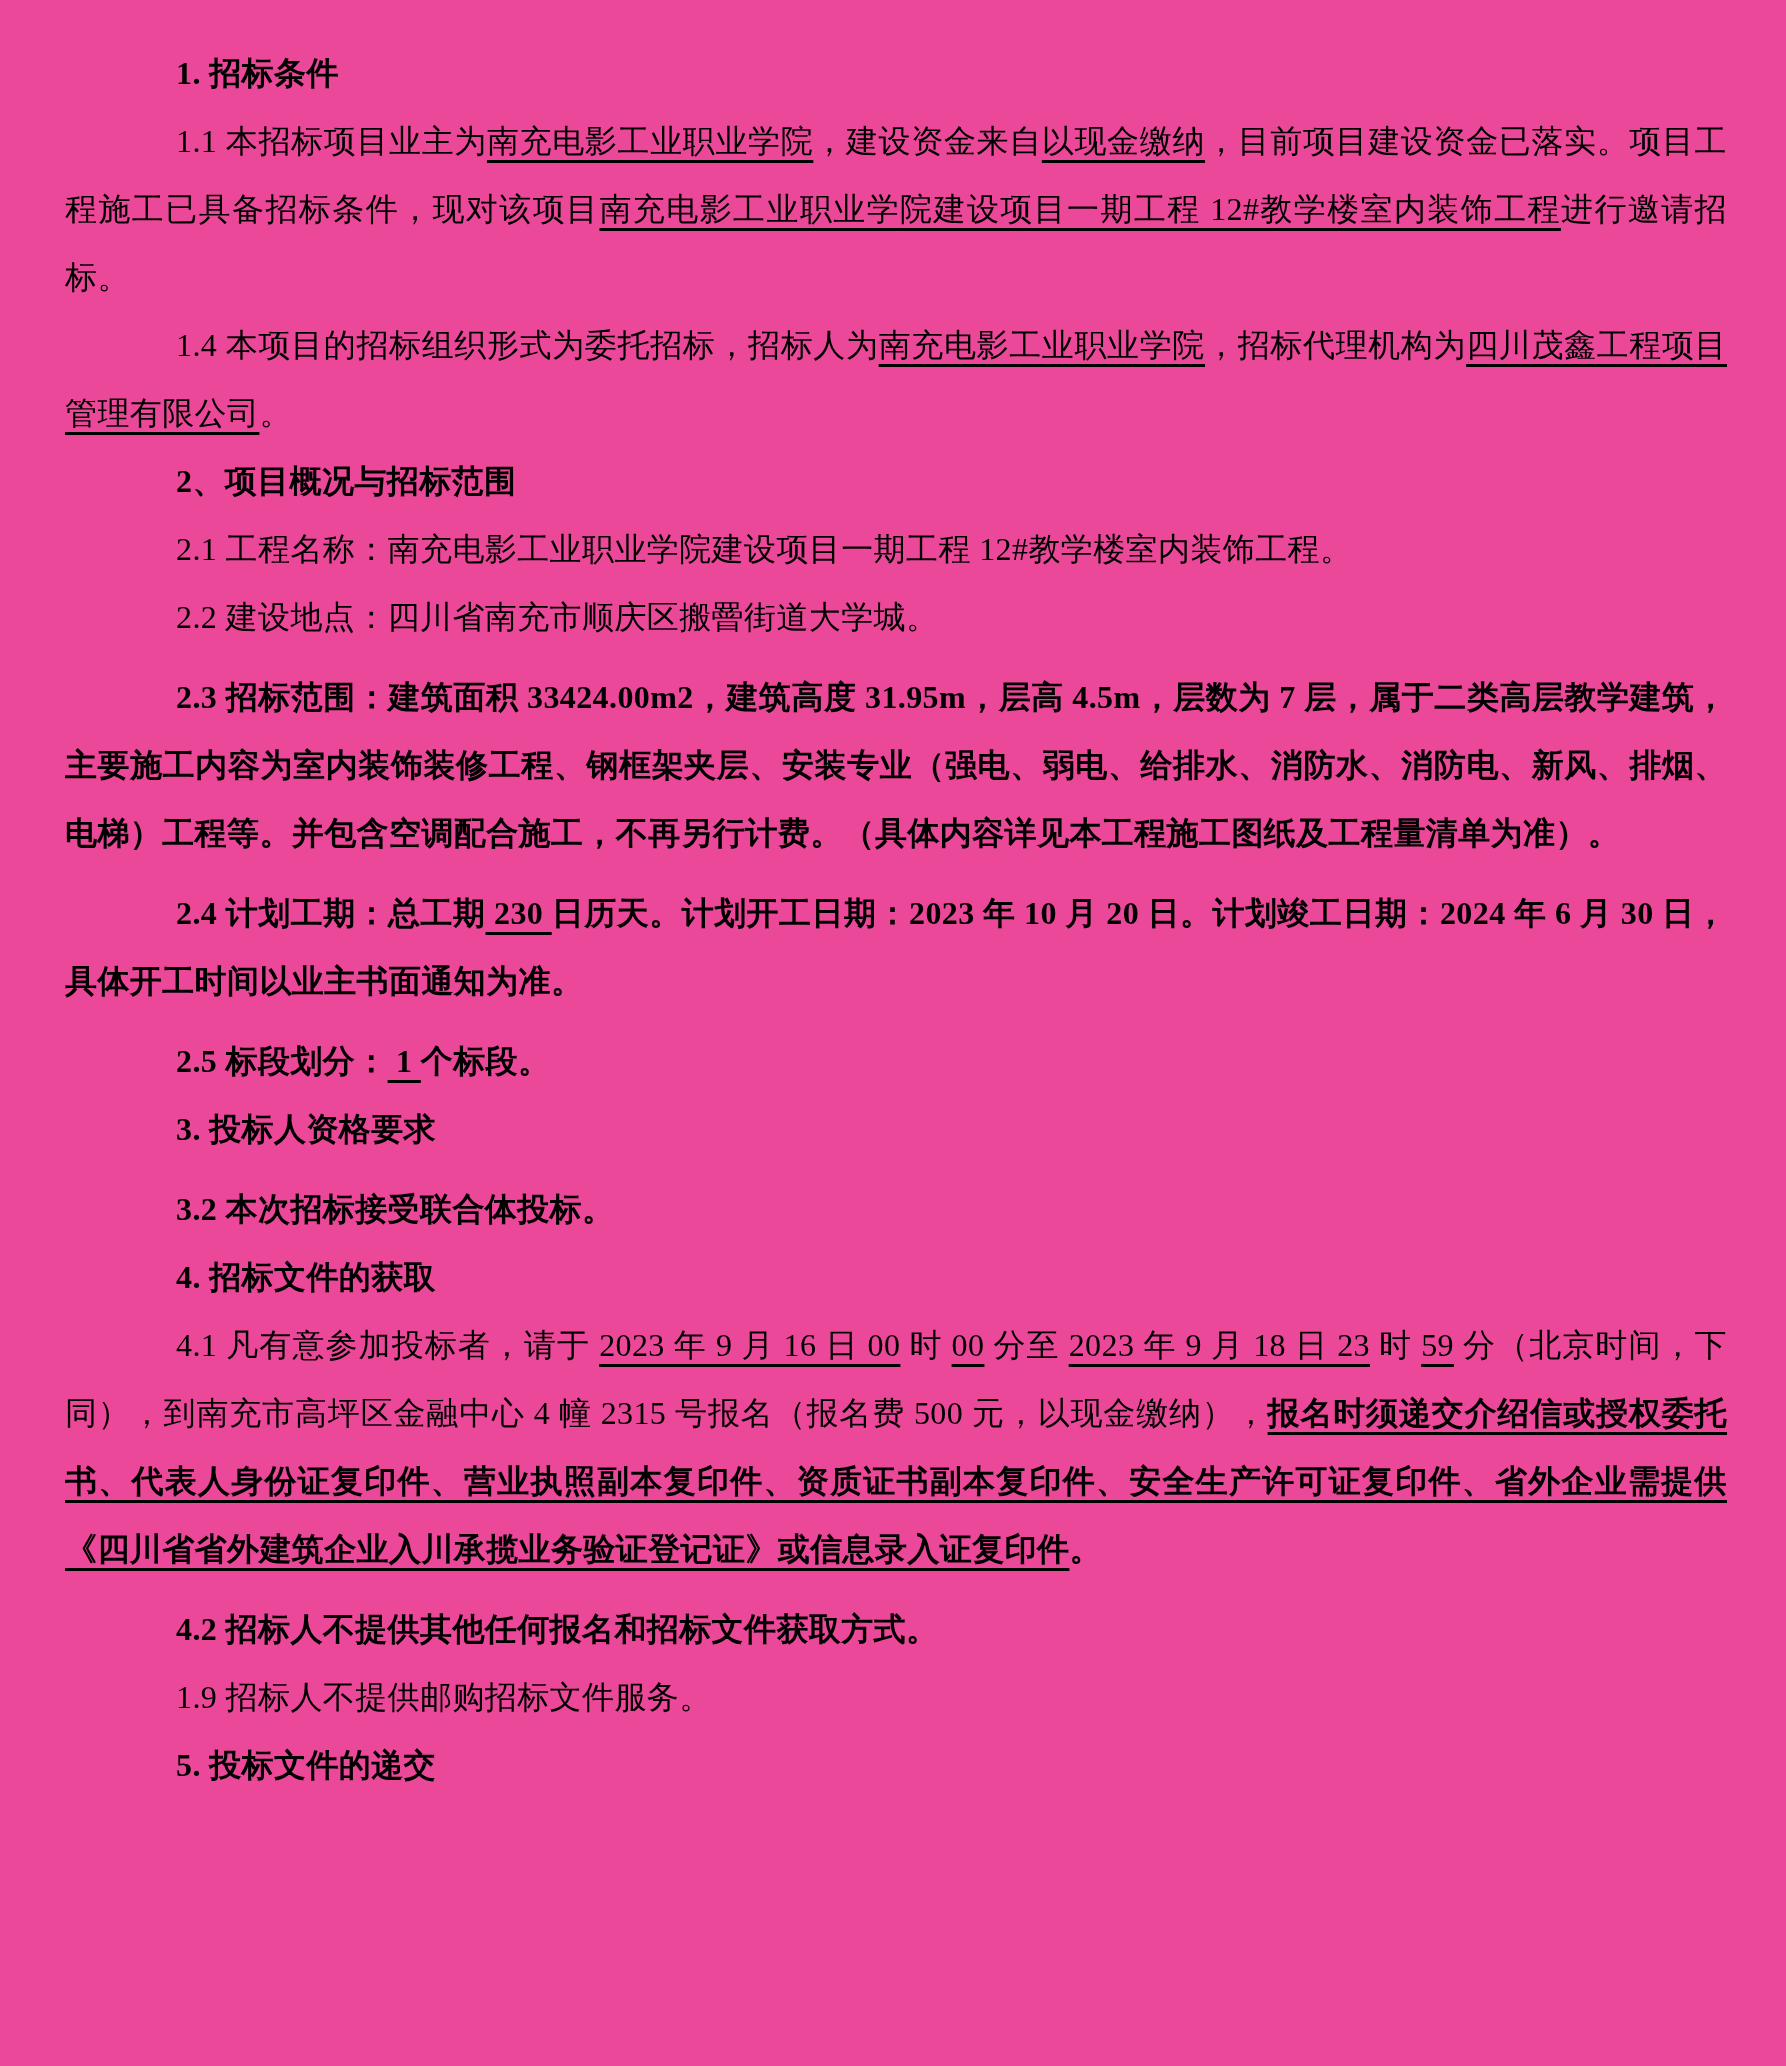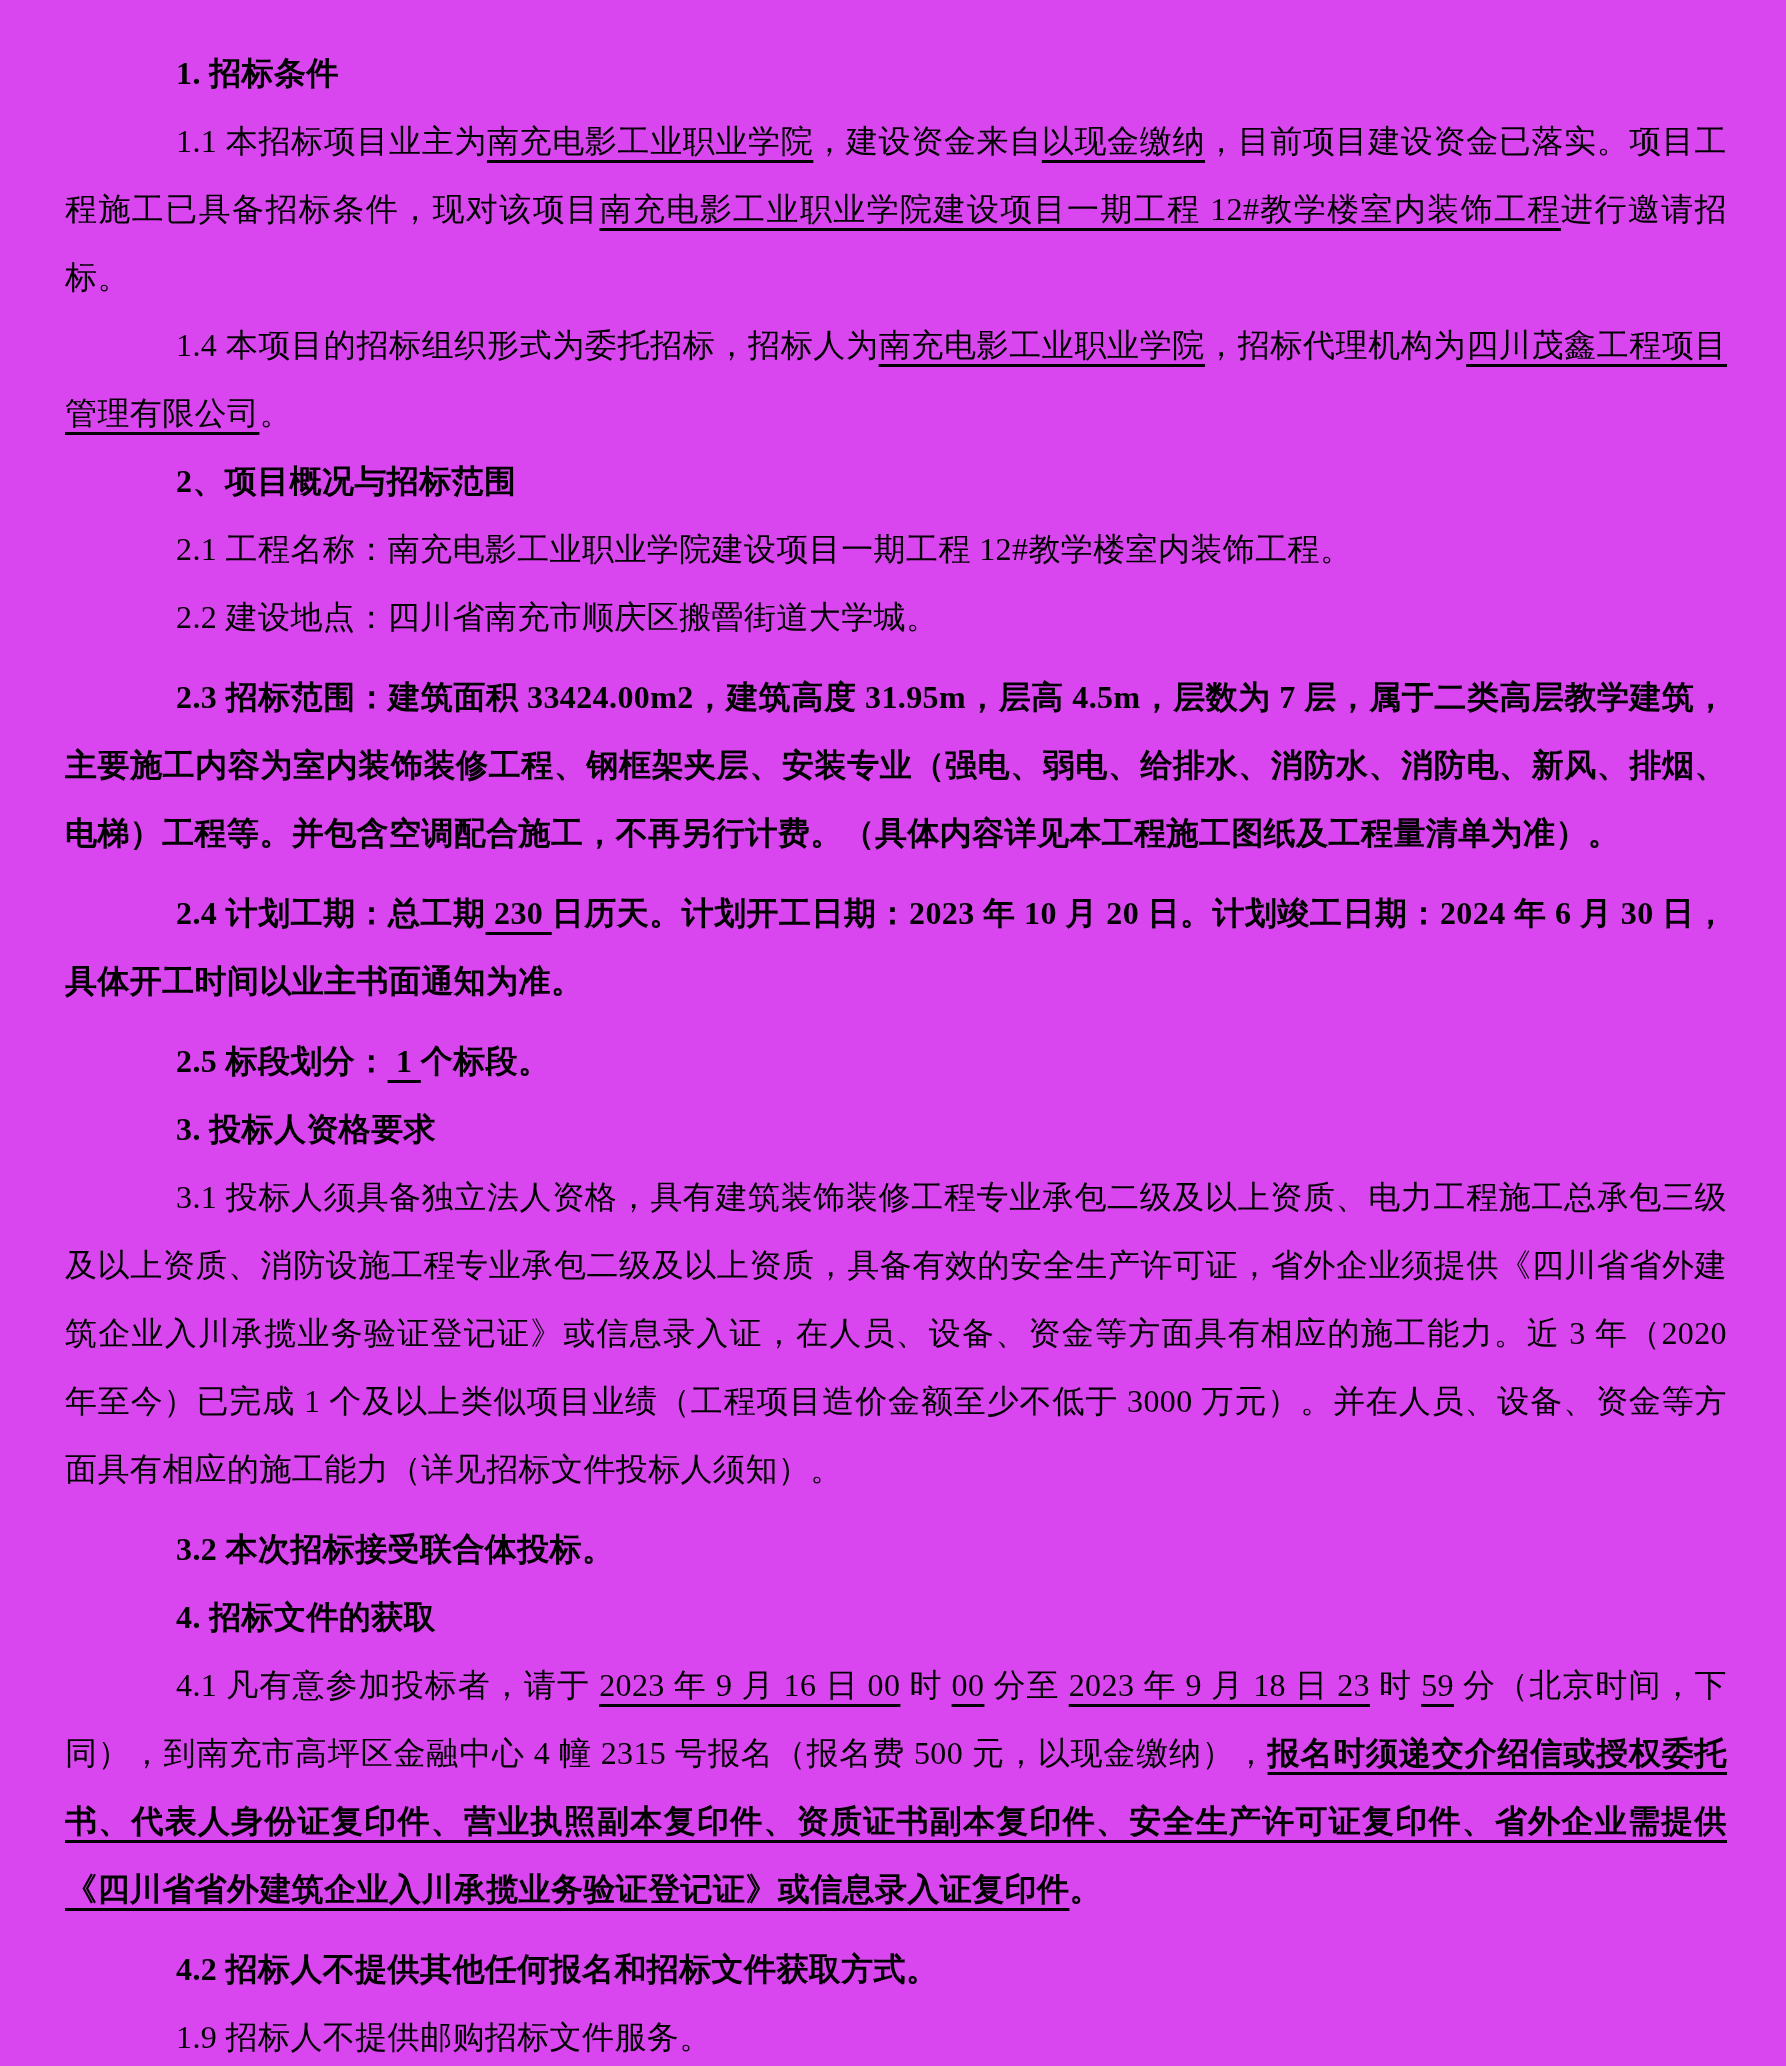--- a/index.html
+++ b/index.html
@@ -32,32 +32,31 @@
     text-decoration: underline;
     text-decoration-thickness: 2.6px;
     text-underline-offset: 8.3px;
     margin-top: 33px;
   }
   .run.b.u { text-decoration-thickness: 3.4px; }
 </style>
 </head>
 <body>
 
-<div class="page" style="background: #d946ef; color: rgb(0, 0, 0);">
+<div class="page" style="background: #ec4899; color: rgb(0, 0, 0);">
     <p class="para heading"><span class="run b">1. 招标条件</span></p>
     <p class="para body"><span class="run">1.1 本招标项目业主为</span><span class="run u">南充电影工业职业学院</span><span class="run">，建设资金来自</span><span class="run u">以现金缴纳</span><span class="run">，目前项目建设资金已落实。项目工程施工已具备招标条件，现对该项目</span><span class="run u">南充电影工业职业学院建设项目一期工程 12#教学楼室内装饰工程</span><span class="run">进行邀请招标。</span></p>
     <p class="para body"><span class="run">1.4  本项目的招标组织形式为委托招标，招标人为</span><span class="run u">南充电影工业职业学院</span><span class="run">，招标代理机构为</span><span class="run u">四川茂鑫工程项目管理有限公司</span><span class="run">。</span></p>
     <p class="para heading"><span class="run b">2、项目概况与招标范围</span></p>
     <p class="para body"><span class="run">2.1 工程名称：南充电影工业职业学院建设项目一期工程 12#教学楼室内装饰工程。</span></p>
     <p class="para body"><span class="run">2.2 建设地点：四川省南充市顺庆区搬罾街道大学城。</span></p>
     <p class="para body gap"><span class="run">2.3 招标范围：建筑面积 33424.00m2，建筑高度 31.95m，层高 4.5m，层数为 7 层，属于二类高层教学建筑，主要施工内容为室内装饰装修工程、钢框架夹层、安装专业（强电、弱电、给排水、消防水、消防电、新风、排烟、电梯）工程等。并包含空调配合施工，不再另行计费。（具体内容详见本工程施工图纸及工程量清单为准）。</span></p>
     <p class="para body gap"><span class="run">2.4 计划工期：总工期</span><span class="run u"> 230 </span><span class="run">日历天。计划开工日期：2023 年 10 月 20 日。计划竣工日期：2024 年 6 月 30 日，具体开工时间以业主书面通知为准。</span></p>
     <p class="para body gap"><span class="run">2.5 标段划分：</span><span class="run u"> 1 </span><span class="run">个标段。</span></p>
     <p class="para heading"><span class="run b">3. 投标人资格要求</span></p>
-    <p class="para body"><span class="run">3.1 投标人须具备独立法人资格，具有建筑装饰装修工程专业承包二级及以上资质、电力工程施工总承包三级及以上资质、消防设施工程专业承包二级及以上资质，具备有效的安全生产许可证，省外企业须提供《四川省省外建筑企业入川承揽业务验证登记证》或信息录入证，在人员、设备、资金等方面具有相应的施工能力。近 3 年（2020 年至今）已完成 1 个及以上类似项目业绩（工程项目造价金额至少不低于 3000 万元）。并在人员、设备、资金等方面具有相应的施工能力（详见招标文件投标人须知）。</span></p>
     <p class="para body gap"><span class="run">3.2 本次招标接受联合体投标。</span></p>
     <p class="para heading"><span class="run b">4. 招标文件的获取</span></p>
     <p class="para body"><span class="run">4.1 凡有意参加投标者，请于 </span><span class="run u">2023 年 9 月 16 日 00</span><span class="run"> 时 </span><span class="run u">00</span><span class="run"> 分至 </span><span class="run u">2023 年 9 月 18 日 23</span><span class="run"> 时 </span><span class="run u">59</span><span class="run"> 分（北京时间，下同），到南充市高坪区金融中心 4 幢 2315 号报名（报名费 500 元，以现金缴纳），</span><span class="run b u">报名时须递交介绍信或授权委托书、代表人身份证复印件、营业执照副本复印件、资质证书副本复印件、安全生产许可证复印件、省外企业需提供《四川省省外建筑企业入川承揽业务验证登记证》或信息录入证复印件</span><span class="run b">。</span></p>
     <p class="para body gap"><span class="run">4.2 招标人不提供其他任何报名和招标文件获取方式。</span></p>
     <p class="para body"><span class="run">1.9 招标人不提供邮购招标文件服务。</span></p>
     <p class="para heading"><span class="run b">5. 投标文件的递交</span></p>
   </div>
 
 
 </body></html>

